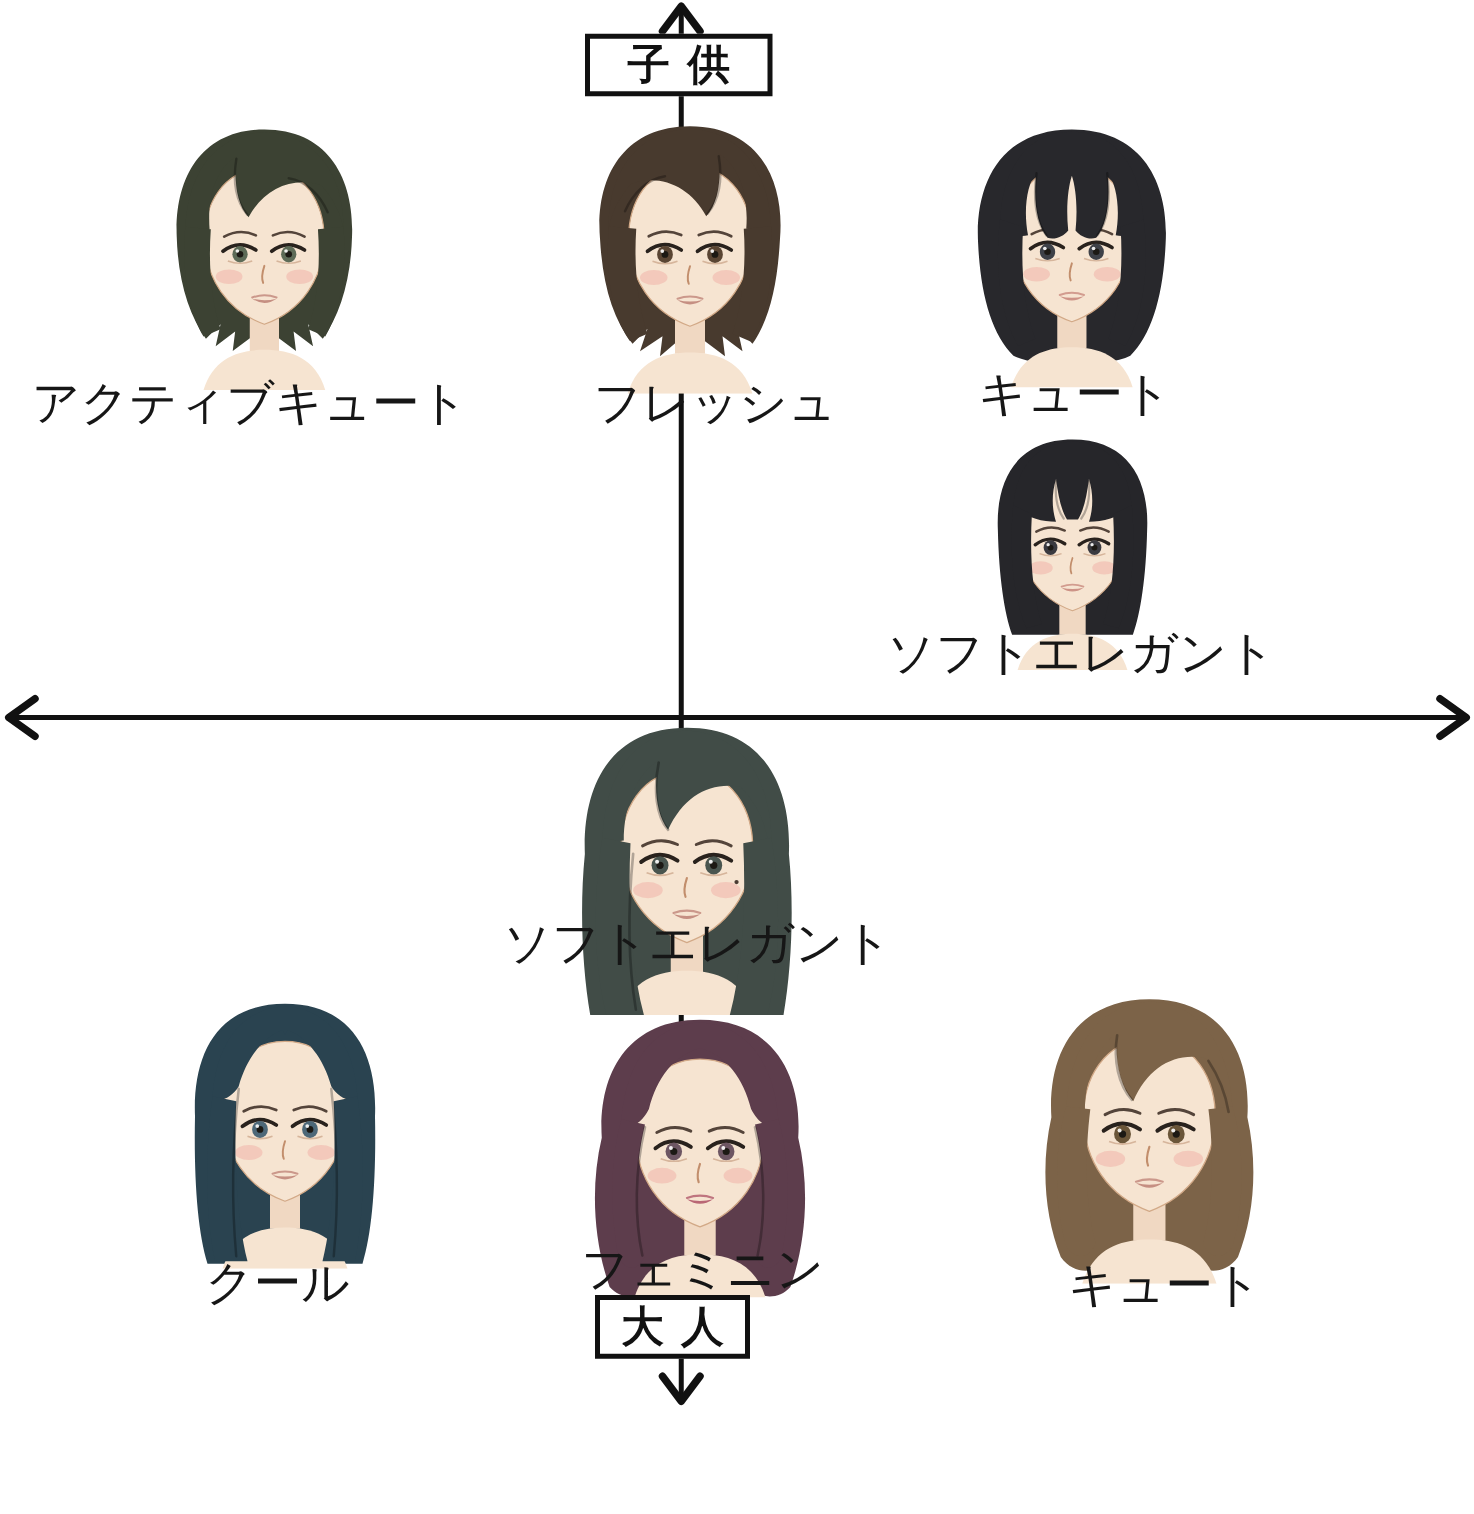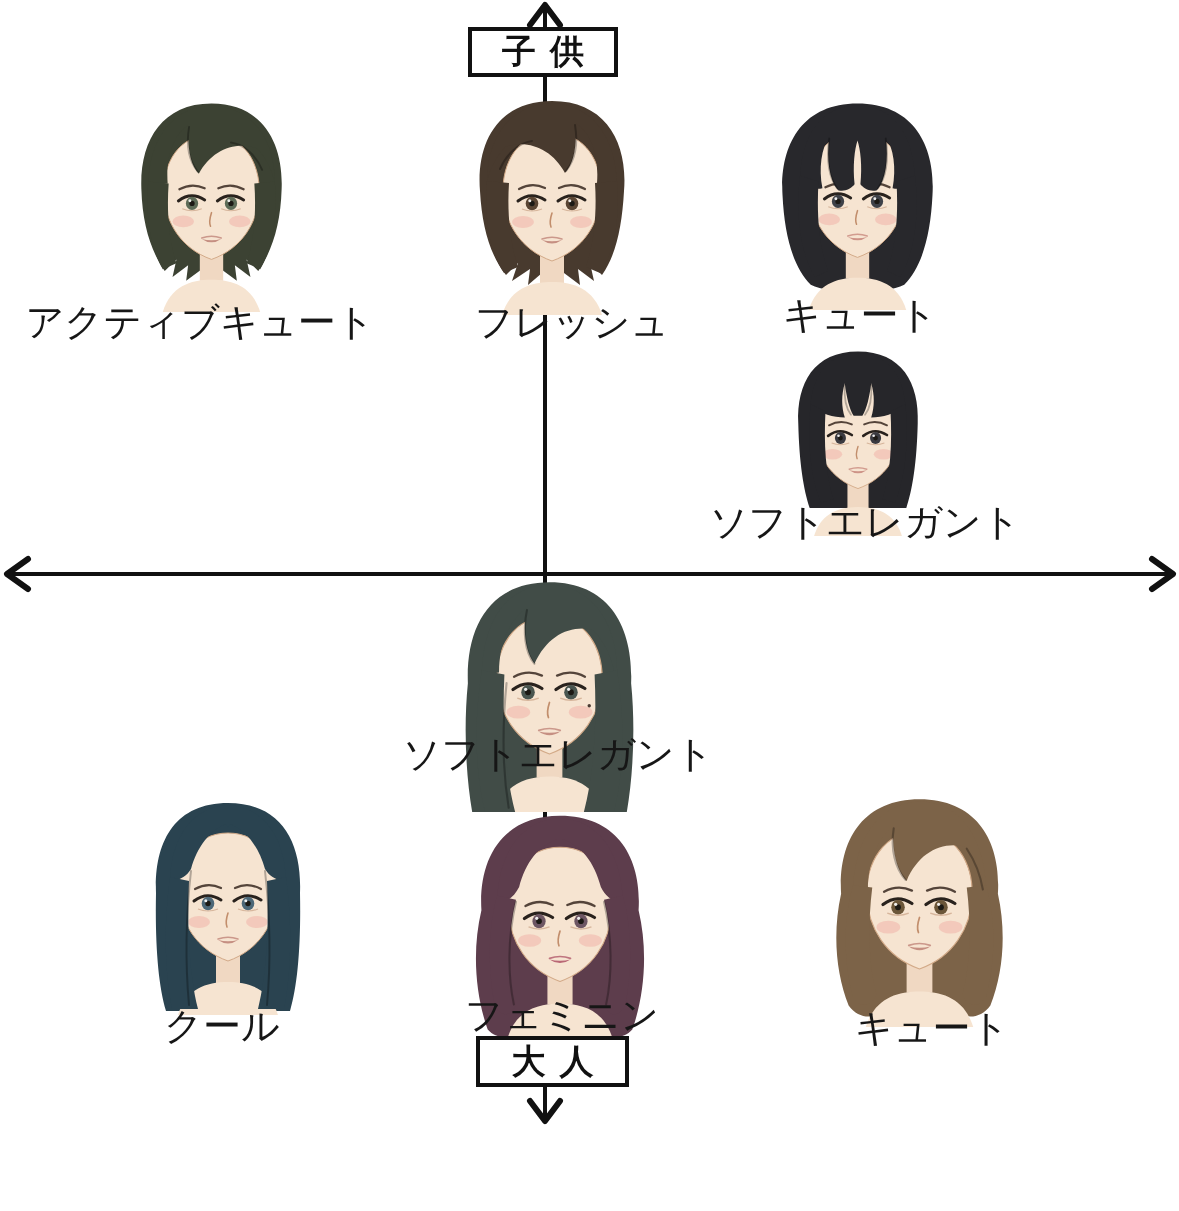--- a/index.html
+++ b/index.html
@@ -36,21 +36,21 @@
   <svg class="axis-svg" width="1179" height="1211" viewBox="0 0 1179 1211">
     <line x1="545" y1="8" x2="545" y2="1119" class="ln" stroke-width="4"></line>
     <line x1="10" y1="574" x2="1170" y2="574" class="ln" stroke-width="4"></line>
     <polyline points="530,25 545,5 560,25" class="ln" stroke-width="6"></polyline>
     <polyline points="530,1101 545,1121 560,1101" class="ln" stroke-width="6"></polyline>
     <polyline points="28,559 7,574 28,589" class="ln" stroke-width="6"></polyline>
     <polyline points="1152,559 1173,574 1152,589" class="ln" stroke-width="6"></polyline>
   </svg>
 
   <div class="axis-box" style="left:468px;top:27px;width:150px;height:50px">子供</div>
-  <div class="axis-box" style="left:476px;top:1036px;width:153px;height:51px">大人</div>
+  <div class="axis-box" style="left:476px;top:1036px;width:124px;height:51px">大人</div>
 
   <div id="faces-root">
       <div class="face" style="left: 114px; top: 88px; width: 195px; height: 224px;">
         <svg viewBox="0 0 200 230" preserveAspectRatio="xMidYMid meet">
           <path d="M100,16 C152,16 174,56 172,104 C171,140 162,168 148,188 L136,176 L140,194 L124,182 L126,198 L110,186 Q100,191 90,186 L74,198 L76,182 L60,194 L64,176 L52,188 C38,168 29,140 28,104 C26,56 48,16 100,16 Z" fill="#3c4233"></path>
           <path d="M88,160 L88,198 L112,198 L112,160 Q100,172 88,160 Z" fill="#f0d8c2"></path>
           <path d="M50,230 C58,204 78,197 100,197 C122,197 142,204 150,230 Z" fill="#f6e4d1"></path>
           <path d="M100,48 C134,48 150,78 149,108 C148,138 131,165 100,176 C69,165 52,138 51,108 C50,78 66,48 100,48 Z" fill="#f6e4d1" stroke="#d2a987" stroke-width="1"></path>
           <ellipse cx="71" cy="137" rx="11" ry="6" fill="#f0a8a0" opacity="0.45"></ellipse>
           <ellipse cx="129" cy="137" rx="11" ry="6" fill="#f0a8a0" opacity="0.45"></ellipse>

